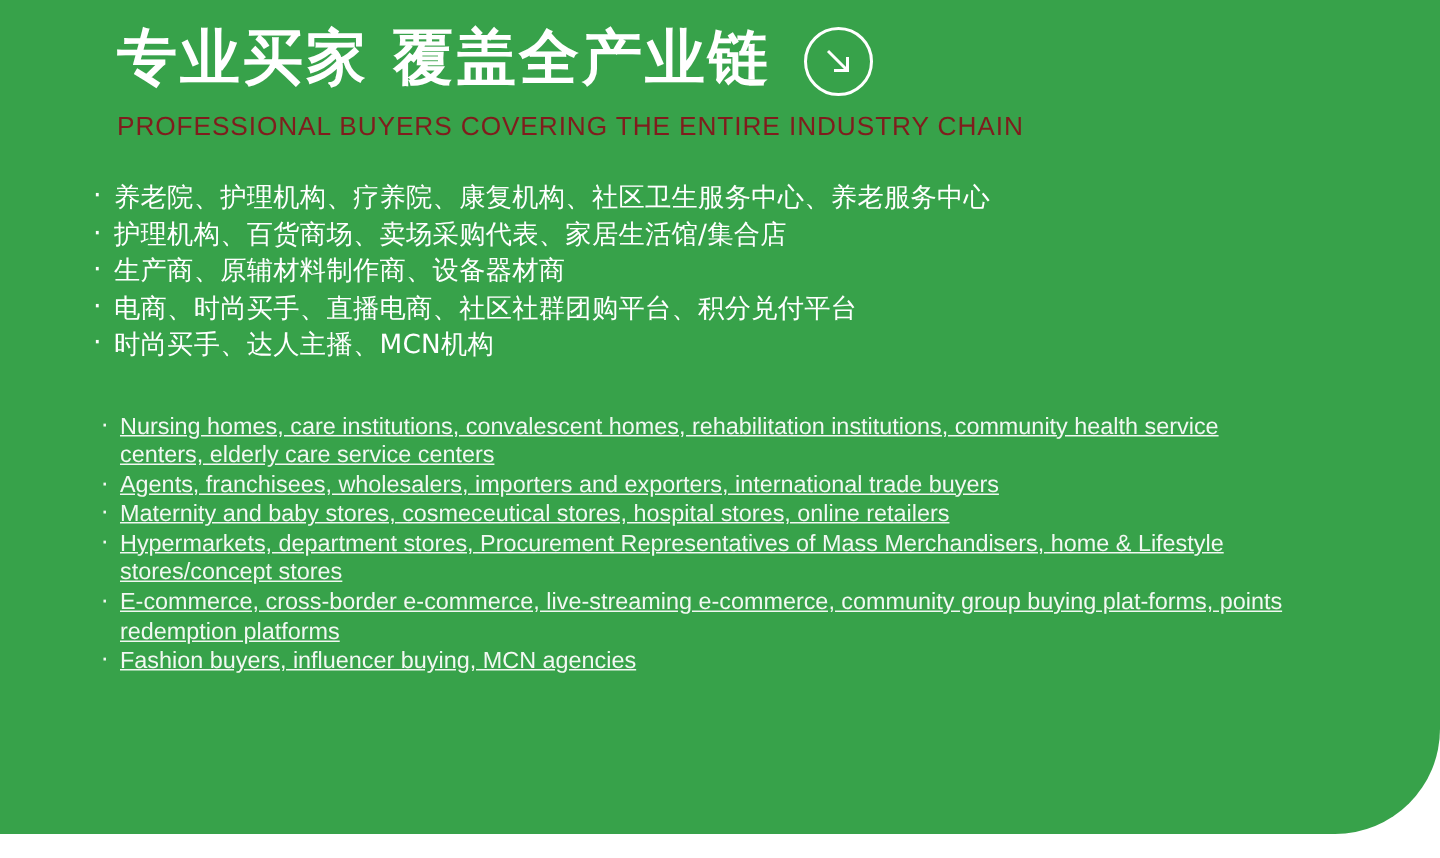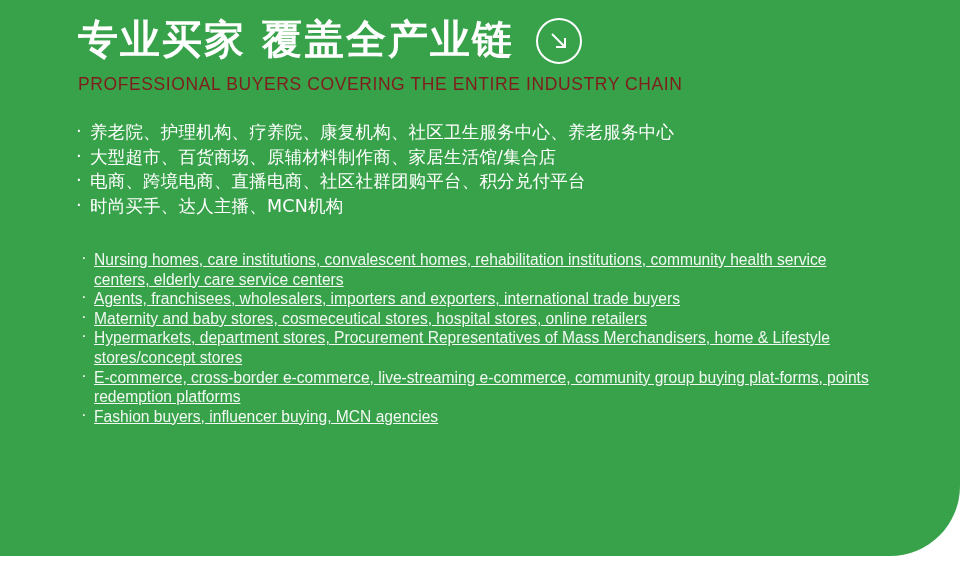--- a/index.html
+++ b/index.html
@@ -62,21 +62,21 @@
   .title-en {
     margin-top: 10px;
     font-family: "Liberation Sans", sans-serif;
     font-size: 17.5px;
     color: #7f1d1d;
     letter-spacing: 0.6px;
     white-space: nowrap;
   }
   .lists {
     position: absolute;
-    left: 70px;
+    left: 56px;
     top: 120px;
     width: 870px;
   }
   .cn-list {
     list-style: none;
     margin: 0;
     padding: 0;
   }
   .cn-list li {
     font-family: "DejaVu Sans", sans-serif;
@@ -136,22 +136,23 @@
           <polyline points="19,10 19,19 10,19" fill="none" stroke="#ffffff" stroke-width="2"></polyline>
         </svg>
       </div>
     </div>
     <div class="title-en">PROFESSIONAL BUYERS  COVERING THE ENTIRE INDUSTRY CHAIN</div>
   </div>
 
   <div class="lists">
     <ul class="cn-list">
       <li>养老院、护理机构、疗养院、康复机构、社区卫生服务中心、养老服务中心</li>
-      <li>大型超市、百货商场、原辅材料制作商、家居生活馆/集合店</li>
-      <li>电商、跨境电商、直播电商、社区社群团购平台、积分兑付平台</li>
+      <li>护理机构、百货商场、卖场采购代表、家居生活馆/集合店</li>
+      <li>生产商、原辅材料制作商、设备器材商</li>
+      <li>电商、时尚买手、直播电商、社区社群团购平台、积分兑付平台</li>
       <li>时尚买手、达人主播、MCN机构</li>
     </ul>
 
     <ul class="en-list">
       <li>Nursing homes, care institutions, convalescent homes, rehabilitation institutions, community health service centers, elderly care service centers</li>
       <li>Agents, franchisees, wholesalers, importers and exporters, international trade buyers</li>
       <li>Maternity and baby stores, cosmeceutical stores, hospital stores, online retailers</li>
       <li>Hypermarkets, department stores, Procurement Representatives of Mass Merchandisers, home &amp; Lifestyle stores/concept stores</li>
       <li>E-commerce, cross-border e-commerce, live-streaming e-commerce, community group buying plat-forms, points redemption platforms</li>
       <li>Fashion buyers, influencer buying, MCN agencies</li>

